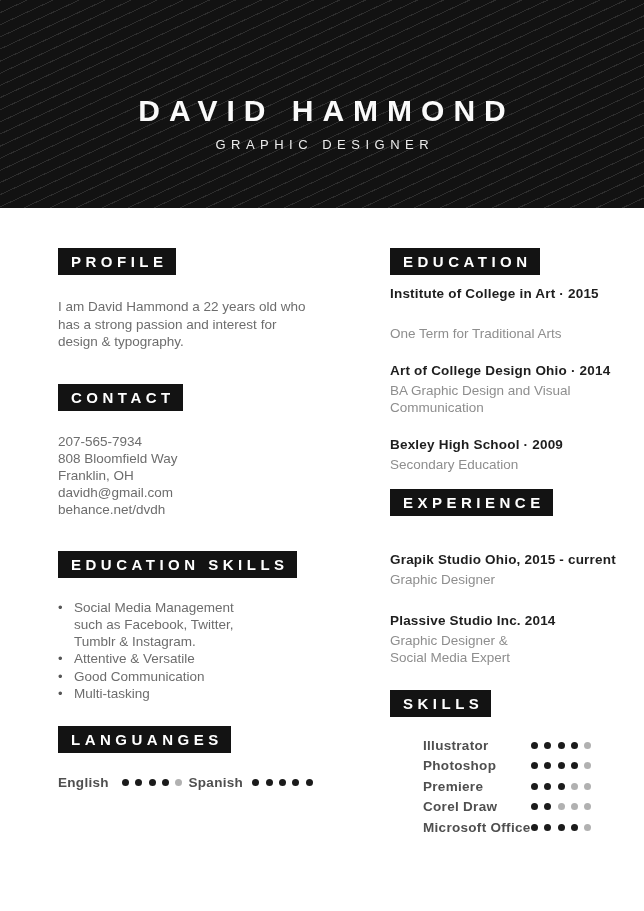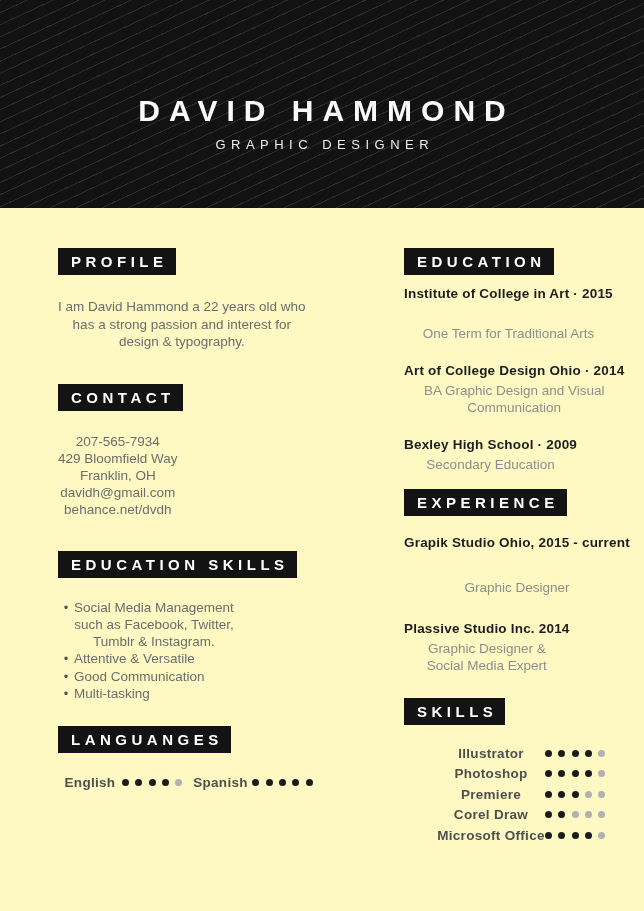--- a/index.html
+++ b/index.html
@@ -4,23 +4,22 @@
 <style>
   html,body{margin:0;padding:0;}
   body{
     font-family:"Liberation Sans","DejaVu Sans",sans-serif;
     background:#e9e9e9;
   }
   .page{
     position:relative;
     width:644px;height:911px;
     margin:0 auto;
-    background:#fef9c3;
+    background:#ffffff;
     overflow:hidden;
-    text-align:center;
   }
   
   .header{
     position:absolute;left:0;top:0;width:644px;height:208px;
     background:
       repeating-linear-gradient(155deg,
         #2d2d2d 0px, #2d2d2d 1px,
         #121212 1px, #121212 11px);
     background-color:#121212;
     display:flex;flex-direction:column;align-items:center;justify-content:flex-start;
@@ -38,21 +37,21 @@
     font-size:13px;font-weight:400;
     letter-spacing:5.5px;text-indent:5.5px;
     white-space:nowrap;
   }
   
   .col{
     position:absolute;top:208px;
     display:flex;flex-direction:column;align-items:flex-start;
   }
   .col-left{left:58px;width:285px;}
-  .col-right{left:404px;width:215px;}
+  .col-right{left:390px;width:215px;}
   
   .badge{
     display:inline-block;
     background:#131313;color:#ffffff;
     font-size:15px;font-weight:700;
     letter-spacing:4.5px;
     padding:7px 8px 7px 13px;
     line-height:13px;
     white-space:nowrap;
   }
@@ -105,21 +104,21 @@
   <div class="col col-left">
 
     <div class="badge" style="margin-top:40px;">PROFILE</div>
     <div class="gray" style="margin-top:23px;">I am David Hammond a 22 years old who
 has a strong passion and interest for
 design &amp; typography.</div>
 
     <div class="badge" style="margin-top:33px;">CONTACT</div>
     <div style="margin-top:22px;display:flex;flex-direction:column;">
       <div class="contact-line">207-565-7934</div>
-      <div class="contact-line">429 Bloomfield Way</div>
+      <div class="contact-line">808 Bloomfield Way</div>
       <div class="contact-line">Franklin, OH</div>
       <div class="contact-line">davidh@gmail.com</div>
       <div class="contact-line">behance.net/dvdh</div>
     </div>
 
     <div class="badge" style="margin-top:33px;">EDUCATION SKILLS</div>
     <div class="bullets">
       <div class="bullet-row">
         <span class="bullet-marker">•</span>
         <span class="bullet-text">Social Media Management
@@ -179,21 +178,21 @@
       <div class="entry-sub">BA Graphic Design and Visual
 Communication</div>
     </div>
     <div class="entry" style="margin-top:20px;">
       <div class="entry-title">Bexley High School · 2009</div>
       <div class="entry-sub">Secondary Education</div>
     </div>
 
     <div class="badge" style="margin-top:16px;">EXPERIENCE</div>
 
-    <div class="entry" style="margin-top:18px;gap:25px;">
+    <div class="entry" style="margin-top:35px;">
       <div class="entry-title">Grapik Studio Ohio, 2015 - current</div>
       <div class="entry-sub">Graphic Designer</div>
     </div>
     <div class="entry" style="margin-top:24px;">
       <div class="entry-title">Plassive Studio Inc. 2014</div>
       <div class="entry-sub">Graphic Designer &amp;
 Social Media Expert</div>
     </div>
 
     <div class="badge" style="margin-top:24px;">SKILLS</div>

